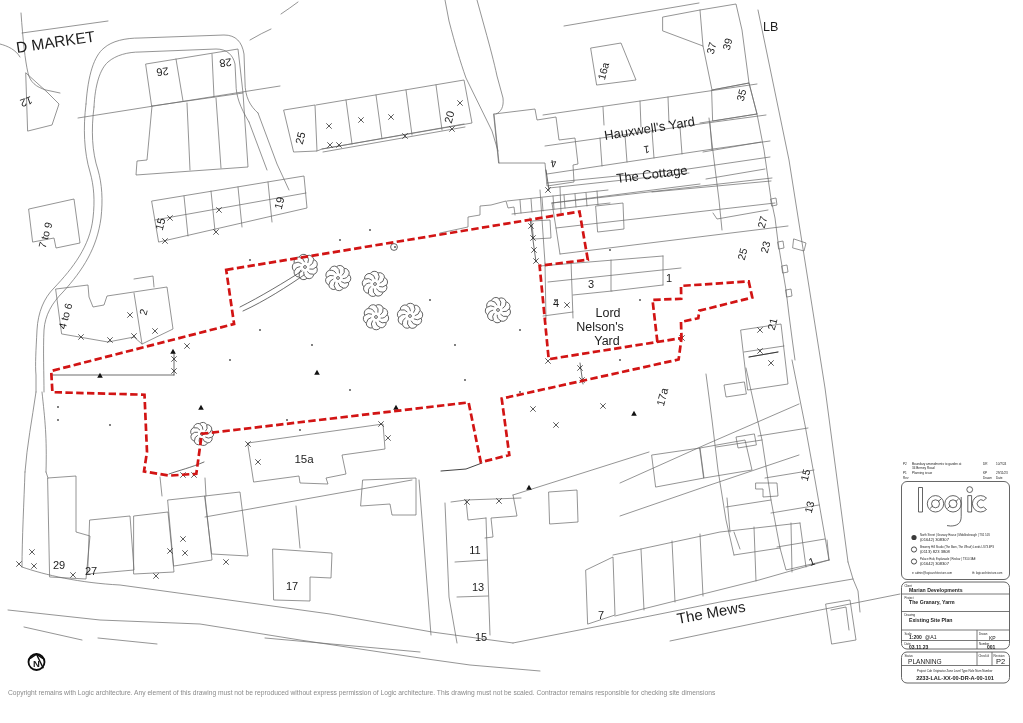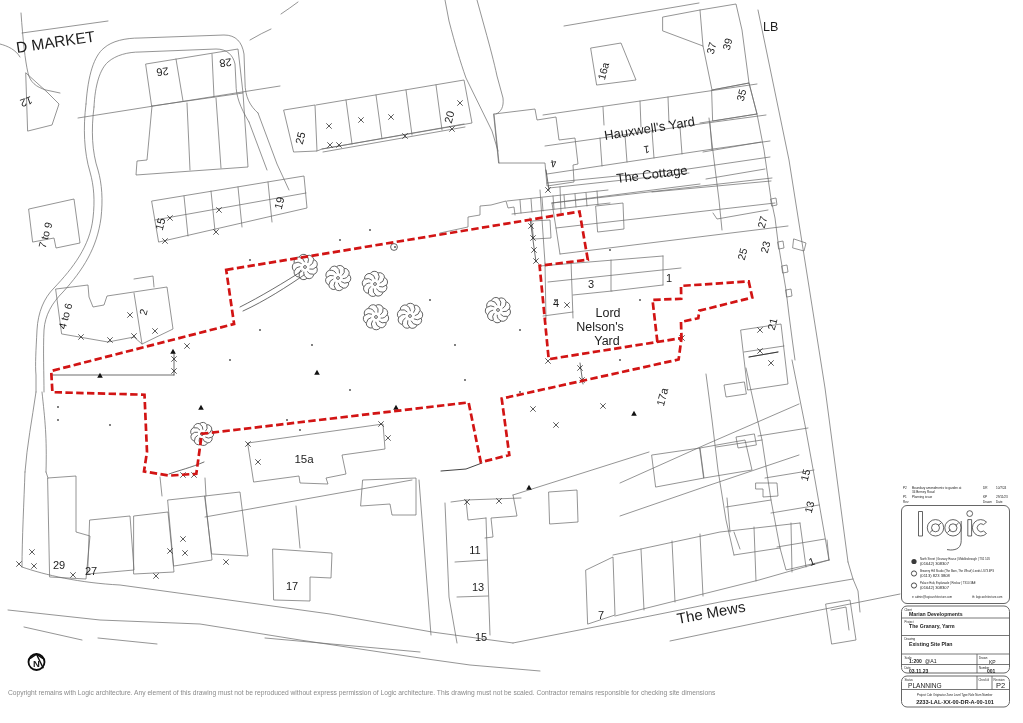--- a/index.html
+++ b/index.html
@@ -404,21 +404,21 @@
 <g>
 <circle cx="36.5" cy="662" r="8" fill="none" stroke="#0b0b0b" stroke-width="1.8"></circle>
 <path d="M 29.9,658.6 L 36.5,654.1 43.1,658.6" fill="none" stroke="#0b0b0b" stroke-width="1.5"></path>
 <path d="M 36.5,654.3 L 43.3,668.3" fill="none" stroke="#0b0b0b" stroke-width="1.4"></path>
 <text x="36.5" y="666.5" font-size="9.5" font-weight="bold" text-anchor="middle" fill="#0b0b0b">N</text>
 </g>
 </svg>
 
 <div style="position:absolute;left:8px;top:688.5px;font-size:6.7px;color:#8a8a8a;white-space:nowrap;">Copyright remains with Logic architecture. Any element of this drawing must not be reproduced without express permission of Logic architecture. This drawing must not be scaled. Contractor remains responsible for checking site dimensions</div>
 
-<div style="position:absolute;left:899px;top:476px;width:113px;height:232px;font-family:'Liberation Sans',sans-serif;">
+<div style="position:absolute;left:899px;top:452px;width:113px;height:232px;font-family:'Liberation Sans',sans-serif;">
 <svg width="113" height="232" viewBox="0 0 113 232">
 
 <g font-size="3.1" fill="#707070">
 <text x="4" y="12.6">P2</text>
           <text x="13" y="12.6">Boundary amendments to garden at</text>
 <text x="13" y="16.8">34 Berney Road</text>
 <text x="84" y="12.6">DR</text>
           <text x="97" y="12.6">10/7/24</text>
 <text x="4" y="21.6">P1</text>
           <text x="13" y="21.6">Planning issue</text>

